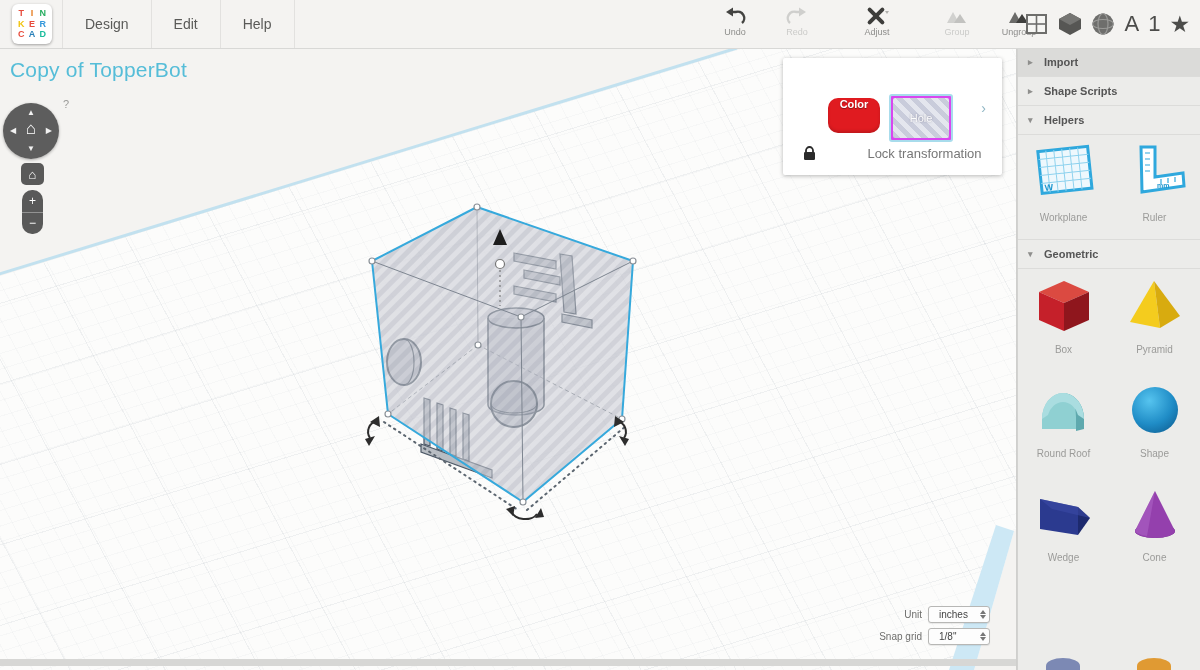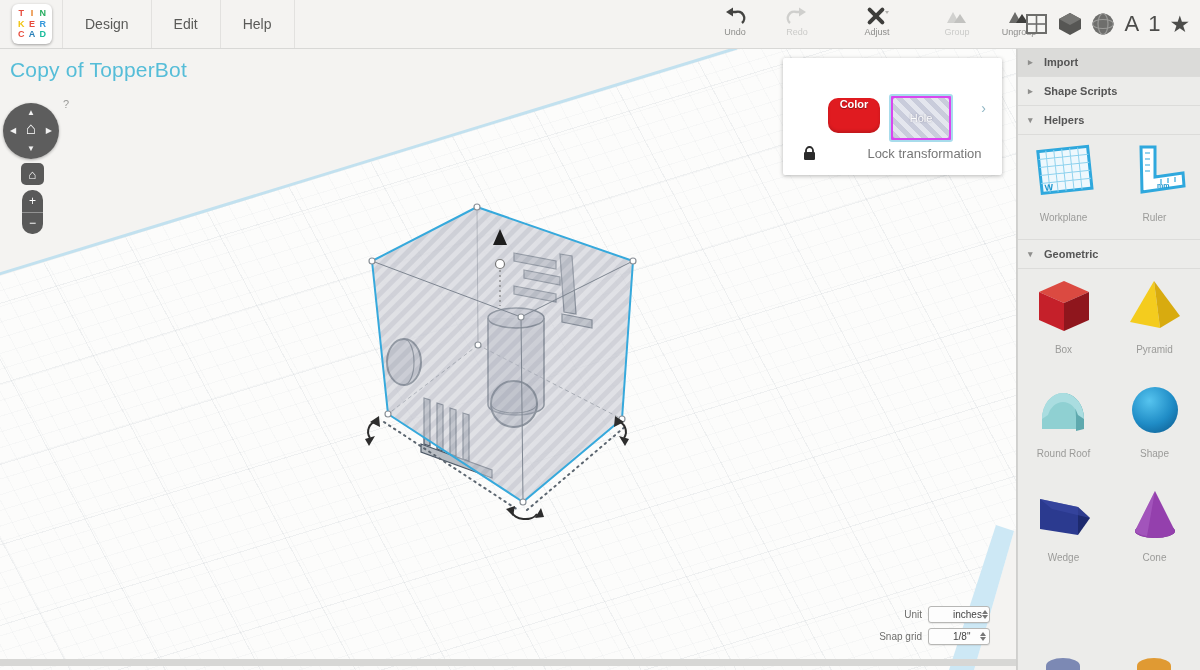--- a/index.html
+++ b/index.html
@@ -58,21 +58,21 @@
   .zoom-pill .zin{border-bottom:1px solid rgba(255,255,255,.35);}
 
   .bottom-bar{position:absolute;left:0;top:611px;width:1016px;height:7px;background:#d7d7d5;}
 
   .ctrl-row{position:absolute;display:flex;align-items:center;gap:6px;}
   .ctrl-unit{right:26px;top:558px;}
   .ctrl-snap{right:26px;top:580px;}
   .ctrl-label{font-size:10px;color:#6e6e6c;}
   .mini-select{width:62px;height:17px;background:#fdfdfd;border:1px solid #b7b7b5;border-radius:3px;
                font-size:10px;color:#444;display:flex;align-items:center;justify-content:space-between;
-               padding:0 3px 0 24px;box-sizing:border-box;box-shadow:0 1px 1px rgba(0,0,0,.08);}
+               padding:0 3px 0 10px;box-sizing:border-box;box-shadow:0 1px 1px rgba(0,0,0,.08);}
   .spin{display:flex;flex-direction:column;gap:1px;}
   .spin i{display:block;width:0;height:0;border-left:3px solid transparent;border-right:3px solid transparent;}
   .spin .u{border-bottom:4px solid #777;}
   .spin .d{border-top:4px solid #777;}
 
   
   .inspector{position:absolute;left:783px;top:10px;width:219px;height:117px;background:#fff;
              border-radius:2px;box-shadow:0 1px 4px rgba(0,0,0,.28);z-index:30;}
   .insp-title{text-align:center;font-size:12px;color:#666;padding-top:9px;}
   .swatch-red{position:absolute;left:45px;top:40px;width:52px;height:35px;background:#e01b20;

